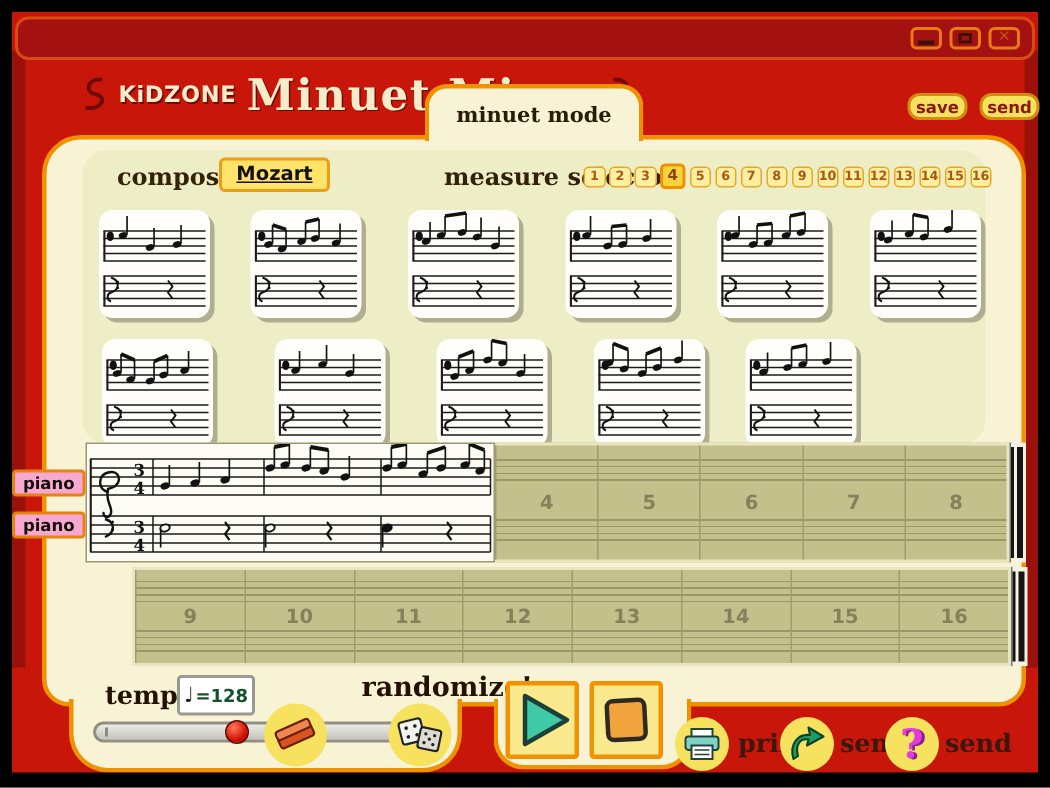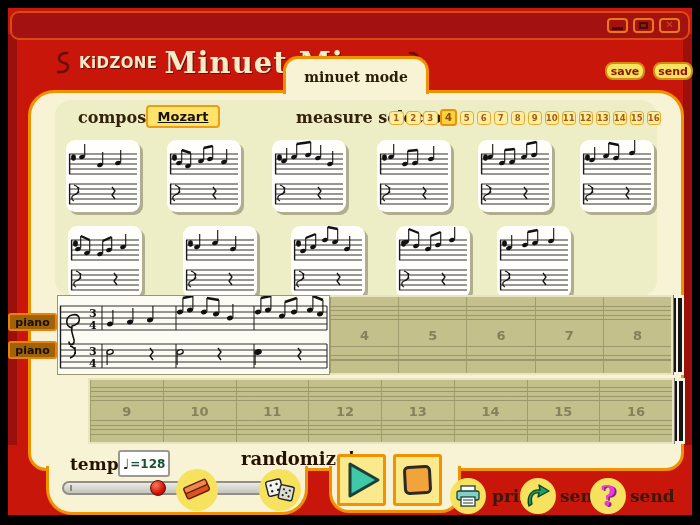--- a/index.html
+++ b/index.html
@@ -76,21 +76,21 @@
   .cells1 { width:343px; height:80px; }
   .cells2 { width:586px; height:66px; border-left:2px solid #e9e5c1; }
   .band { position:absolute; left:0; right:0; height:17px; z-index:0; pointer-events:none;
           background:repeating-linear-gradient(to bottom, rgba(70,68,40,.33) 0 1px, transparent 1px 4.5px); }
   .cell { flex:1 1 0; border-left:1px solid #a09c6e; display:flex; align-items:center; justify-content:center;
           position:relative; z-index:1; font:bold 13px "DejaVu Sans", sans-serif; color:#85815a; cursor:pointer; }
   .endbar { width:11px; background:#f5f2e4; border-left:1px solid #777; position:relative; }
   .endbar::before { content:""; position:absolute; right:2px; top:3px; bottom:3px; width:4px; background:#151515; }
   .endbar::after { content:""; position:absolute; right:8px; top:3px; bottom:3px; width:2px; background:#151515; }
 
-  .trackbtn { position:absolute; left:0; width:49px; height:18px; background:#a16207; border:2px solid #e8820e;
+  .trackbtn { position:absolute; left:0; width:49px; height:18px; background:#f9a8d4; border:2px solid #e8820e;
           border-radius:3px; font:bold 11px "DejaVu Sans", sans-serif; color:#151008; display:flex;
           align-items:center; justify-content:center; z-index:5; cursor:pointer; }
   .track1 { top:305px; } .track2 { top:333px; }
 
   
   .tlabel { position:absolute; font-size:17px; font-weight:600; color:#241102; z-index:5; }
   .tempo-label { left:62px; top:446px; }
   .clear-label { left:151px; top:440px; font-size:18px; }
   .rand-label { left:233px; top:440px; font-size:18px; }
   .tempo-box { position:absolute; left:110px; top:442px; width:52px; height:27px; background:#fff;

